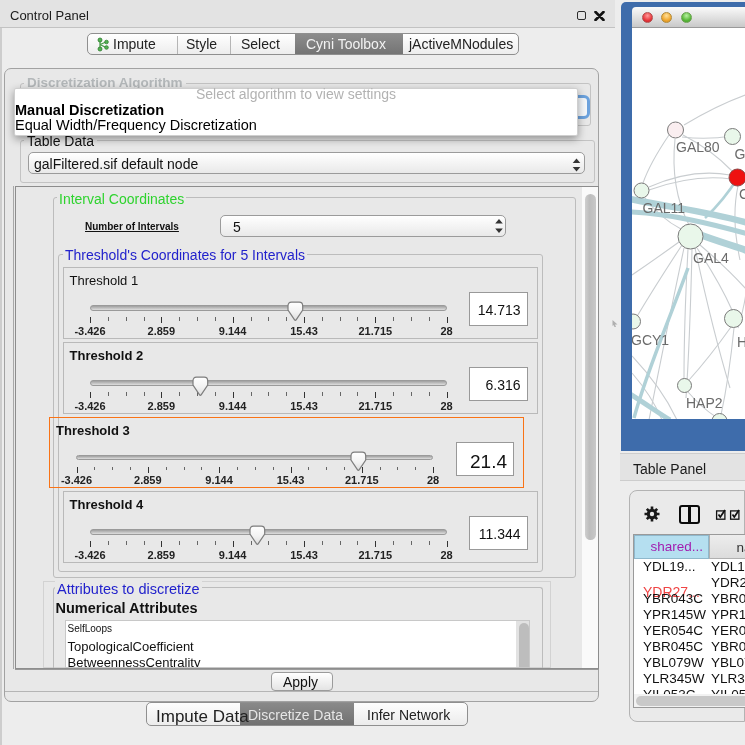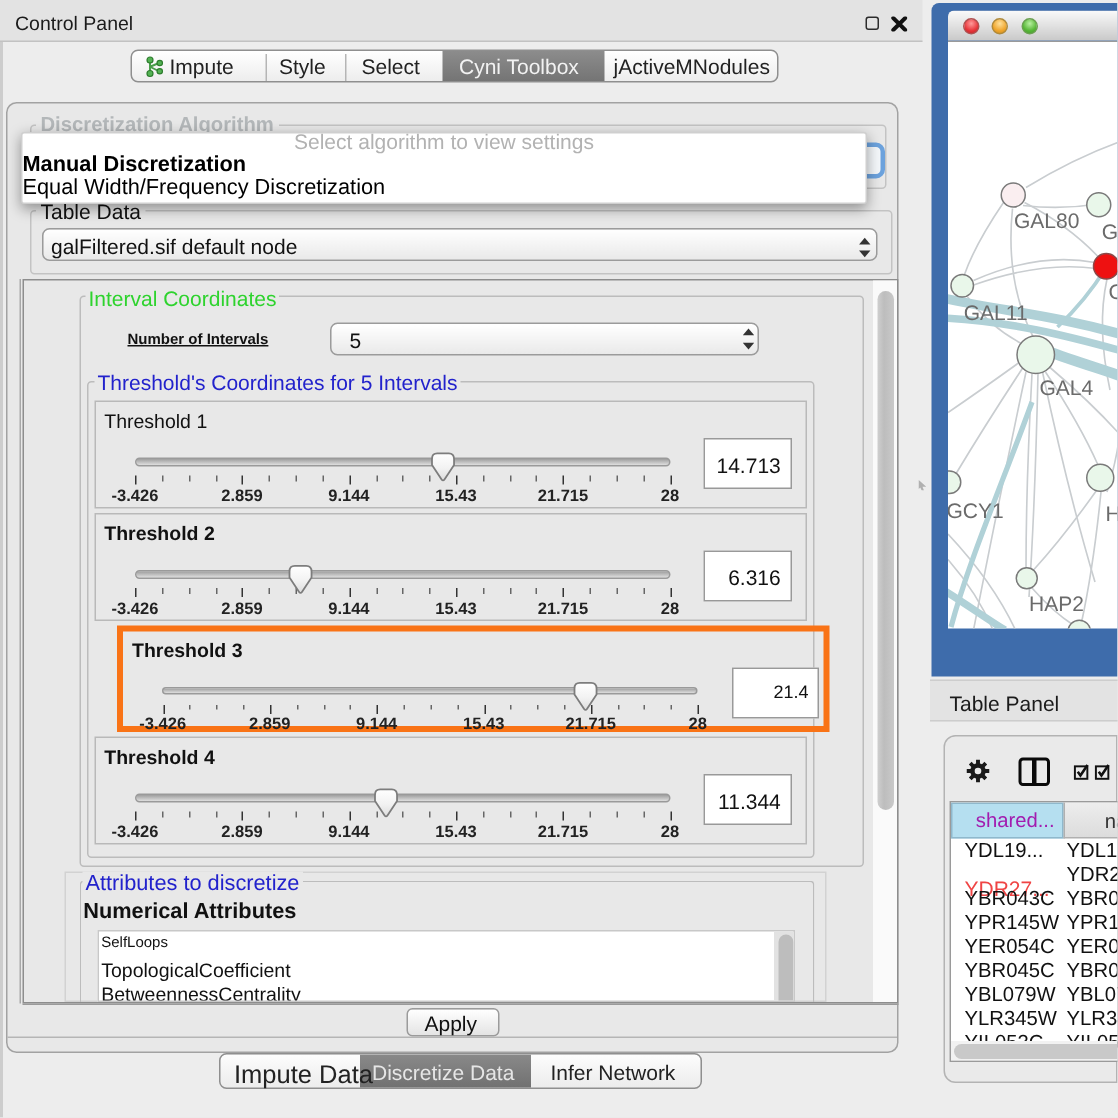--- a/index.html
+++ b/index.html
@@ -154,21 +154,21 @@
             <stop offset="0" stop-color="#ffffff"></stop>
             <stop offset="0.55" stop-color="#f2f2f2"></stop>
             <stop offset="1" stop-color="#dddddd"></stop>
           </linearGradient>
         </defs>
         <path d="M1 5 Q1 1.2 4.5 1.2 L12.2 1.2 Q15.7 1.2 15.7 5 L15.7 9 L9.3 18.6 Q8.35 20 7.4 18.6 L1 9 Z" fill="url(#g342)" stroke="#7d7d7d" stroke-width="1.2"></path>
       </svg>
       <div class="abs" style="left:405.5px;top:24px;width:58.5px;height:34px;background:#fff;border:1px solid #999;"></div>
       <div class="txt" style="left:457px;top:33.5px;transform:translateX(-100%);font-size:14px;color:#111;">6.316</div>
     </div>
-    <div class="abs" style="left:78px;top:416.5px;width:475px;height:71.5px;border:4px solid #f97316;">
+    <div class="abs" style="left:49px;top:416.5px;width:475px;height:71.5px;border:1px solid #f97316;">
       <div class="txt" style="left:6px;top:5px;font-size:13px;font-weight:bold;color:#111;">Threshold 3</div>
       <div class="abs" style="left:26px;top:37px;width:357px;height:5.5px;border-radius:3px;background:linear-gradient(#9f9f9f,#dedede);border:0.5px solid #9a9a9a;"></div>
       <div class="abs" style="left:26.5px;top:49.3px;width:1px;height:6px;background:#333;"></div>
       <div class="abs" style="left:44.3px;top:49.3px;width:1px;height:3.5px;background:#666;"></div>
       <div class="abs" style="left:62.2px;top:49.3px;width:1px;height:3.5px;background:#666;"></div>
       <div class="abs" style="left:80.0px;top:49.3px;width:1px;height:3.5px;background:#666;"></div>
       <div class="abs" style="left:97.8px;top:49.3px;width:1px;height:6px;background:#333;"></div>
       <div class="abs" style="left:115.6px;top:49.3px;width:1px;height:3.5px;background:#666;"></div>
       <div class="abs" style="left:133.5px;top:49.3px;width:1px;height:3.5px;background:#666;"></div>
       <div class="abs" style="left:151.3px;top:49.3px;width:1px;height:3.5px;background:#666;"></div>
@@ -195,21 +195,21 @@
         <defs>
           <linearGradient id="g416.5" x1="0" y1="0" x2="0" y2="1">
             <stop offset="0" stop-color="#ffffff"></stop>
             <stop offset="0.55" stop-color="#f2f2f2"></stop>
             <stop offset="1" stop-color="#dddddd"></stop>
           </linearGradient>
         </defs>
         <path d="M1 5 Q1 1.2 4.5 1.2 L12.2 1.2 Q15.7 1.2 15.7 5 L15.7 9 L9.3 18.6 Q8.35 20 7.4 18.6 L1 9 Z" fill="url(#g416.5)" stroke="#7d7d7d" stroke-width="1.2"></path>
       </svg>
       <div class="abs" style="left:405.5px;top:24px;width:58.5px;height:34px;background:#fff;border:1px solid #999;"></div>
-      <div class="txt" style="left:457px;top:33.5px;transform:translateX(-100%);font-size:12px;color:#111;">21.4</div>
+      <div class="txt" style="left:457px;top:33.5px;transform:translateX(-100%);font-size:19px;color:#111;">21.4</div>
     </div>
     <div class="abs" style="left:62.5px;top:491px;width:475px;height:71.5px;border:1px solid #b9b9b9;">
       <div class="txt" style="left:6px;top:5px;font-size:13px;font-weight:bold;color:#111;">Threshold 4</div>
       <div class="abs" style="left:26px;top:37px;width:357px;height:5.5px;border-radius:3px;background:linear-gradient(#9f9f9f,#dedede);border:0.5px solid #9a9a9a;"></div>
       <div class="abs" style="left:26.5px;top:49.3px;width:1px;height:6px;background:#333;"></div>
       <div class="abs" style="left:44.3px;top:49.3px;width:1px;height:3.5px;background:#666;"></div>
       <div class="abs" style="left:62.2px;top:49.3px;width:1px;height:3.5px;background:#666;"></div>
       <div class="abs" style="left:80.0px;top:49.3px;width:1px;height:3.5px;background:#666;"></div>
       <div class="abs" style="left:97.8px;top:49.3px;width:1px;height:6px;background:#333;"></div>
       <div class="abs" style="left:115.6px;top:49.3px;width:1px;height:3.5px;background:#666;"></div>

